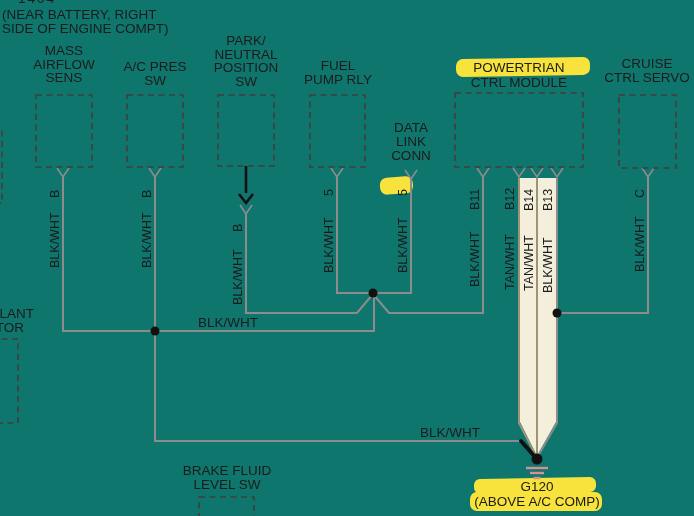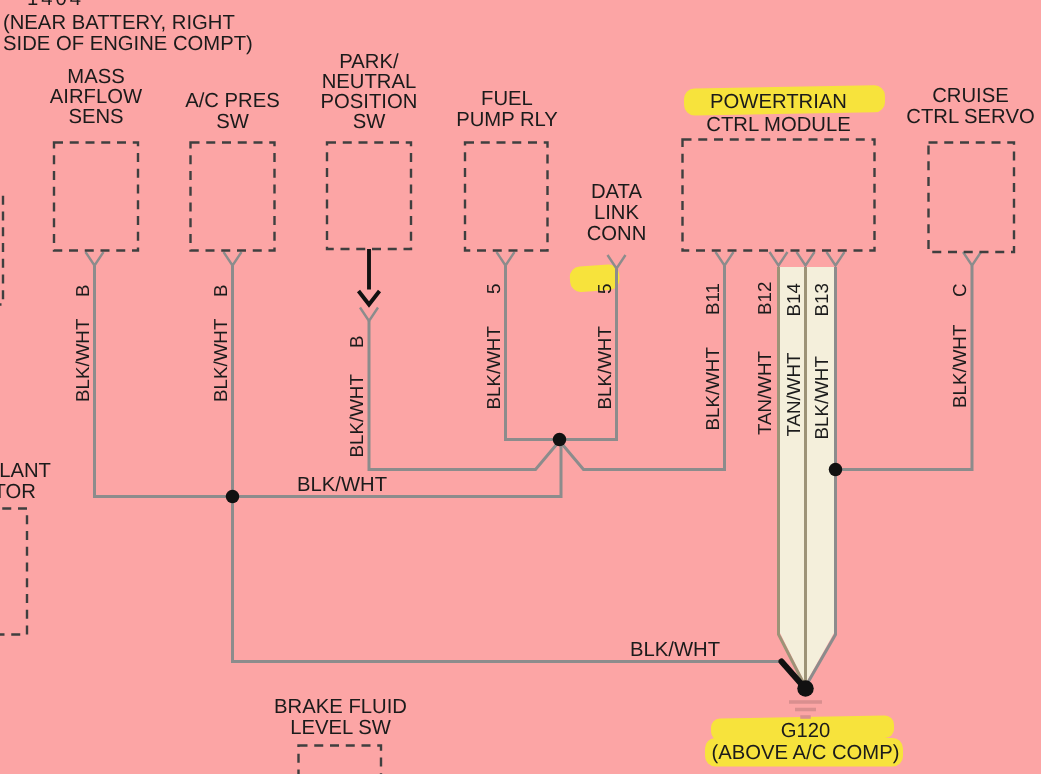--- a/index.html
+++ b/index.html
@@ -1,16 +1,16 @@
 <!DOCTYPE html>
 <html><head>
 <meta charset="utf-8">
 <style>
   html,body{margin:0;padding:0;background:#ffffff;}
-  .wrap{width:694px;height:516px;position:relative;background:#fca5a5;overflow:hidden;}
+  .wrap{width:694px;height:516px;position:relative;background:#0f766e;overflow:hidden;}
   svg{display:block;}
   text{font-family:"Liberation Sans","DejaVu Sans",sans-serif;fill:#1b1b1b;}
   .t{font-size:13.5px;text-anchor:middle;}
   .h{font-size:13.5px;}
   .rl{font-size:12.5px;}
   .end{text-anchor:end;}
   .wire{stroke:#8c8c8c;stroke-width:2;fill:none;}
   .wire-thin{stroke:#8c8c8c;stroke-width:1.6;fill:none;}
   .blk{stroke:#111111;fill:none;}
   .box{fill:none;stroke:#3f3f3f;stroke-width:1.6;stroke-dasharray:6 4.5;}

